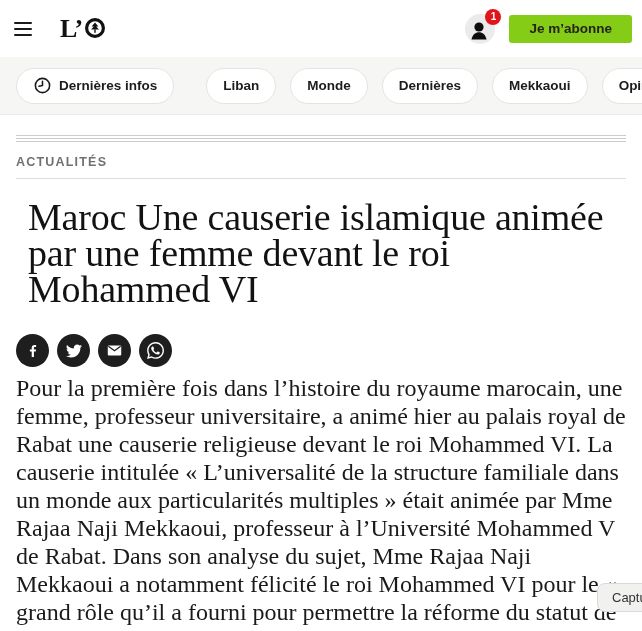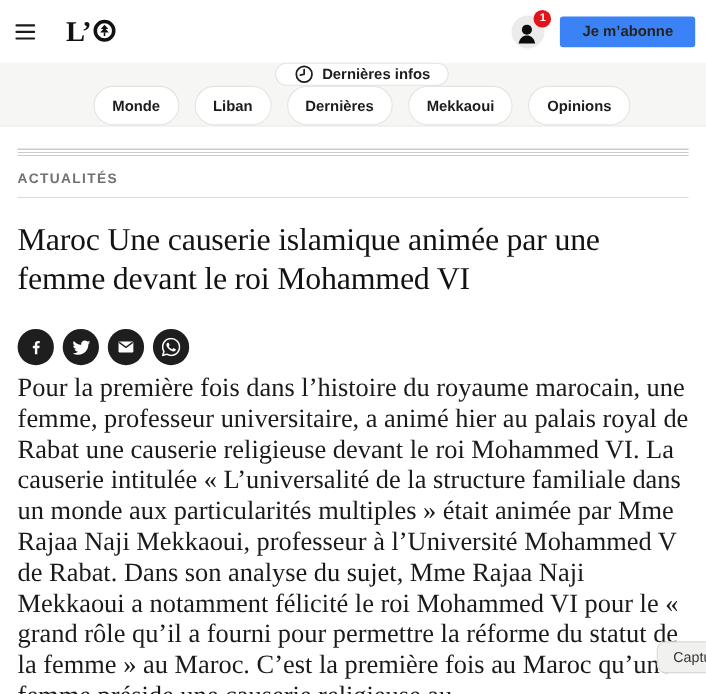--- a/index.html
+++ b/index.html
@@ -19,44 +19,44 @@
   .logo{ display:flex; align-items:baseline; margin-left:16px; cursor:pointer;
     font-family:"Liberation Serif", serif; font-weight:700; font-size:26px;
     letter-spacing:-0.5px; color:#111; white-space:nowrap; }
   .logo .o-icon{ position:relative; top:2px; margin:0 1px; }
   .header-right{ margin-left:auto; display:flex; align-items:center; gap:14px; }
   .avatar{ position:relative; width:30px; height:30px; border-radius:50%;
     background:#ebebeb; border:0; cursor:pointer; }
   .badge{ position:absolute; top:-5px; right:-6px; width:16px; height:16px;
     border-radius:50%; background:#e1141c; color:#fff; font-size:10px; font-weight:700;
     display:flex; align-items:center; justify-content:center; }
-  .subscribe{ height:28px; padding:0 20px; background:#3b82f6; border:0; border-radius:3px;
+  .subscribe{ height:28px; padding:0 20px; background:#84cc16; border:0; border-radius:3px;
     font-family:"Liberation Sans", sans-serif; font-weight:700; font-size:13.5px; color:#26231e;
     cursor:pointer; }
   
   .nav{ height:58px; background:#f6f6f4; border-bottom:1px solid #ebebe9;
-    display:flex; align-items:center; padding-left:16px;flex-direction:column; }
+    display:flex; align-items:center; padding-left:16px; }
   .pill{
     display:inline-flex; align-items:center; gap:7px; height:36px; padding:0 16px;
     background:#fff; border:1px solid #e4e4e1; border-radius:999px;
     font-family:"Liberation Sans", sans-serif; font-size:13.5px; font-weight:700; color:#1c1c1c;
     cursor:pointer; white-space:nowrap;
   }
   .nav .vdiv{ width:1px; height:58px; background:#d9d9d7; margin:0 16px; }
   .nav .cats{ display:flex; gap:14px; }
   .clock{ flex:0 0 auto; }
   
   .main{ padding:0 16px; }
   .triple-rule{ margin-top:20px; height:7px;
     background:repeating-linear-gradient(to bottom,#cbcbcb 0,#cbcbcb 1px,transparent 1px,transparent 3px); }
   .section-label{ display:inline-block; margin-top:13px; font-size:12.5px; font-weight:700;
     letter-spacing:1.2px; color:#717171; cursor:pointer; }
   .thin-rule{ border:0; border-top:1px solid #dcdcda; margin-top:8px; }
   .title{ margin-top:20px; font-family:"Liberation Serif", serif; font-weight:500;
-    font-size:29px; line-height:36px; color:#121212; letter-spacing:-0.2px; }
+    font-size:38px; line-height:36px; color:#121212; letter-spacing:-0.2px;margin-left:12px; }
   .date{ margin-top:22px; font-size:12.5px; color:#7d7d7d; }
   .share{ margin-top:27px; display:flex; gap:8px; }
   .share-btn{ width:33px; height:33px; border-radius:50%; background:#1e1e1e; border:0;
     display:flex; align-items:center; justify-content:center; cursor:pointer; }
   .body-text{ margin-top:7px; max-width:612px; font-family:"Liberation Serif", serif;
     font-size:24px; line-height:28px; color:#1a1a1a; }
   
   .capture{ position:absolute; left:597px; top:583px; padding:6px 14px;
     background:#f1f1ef; border:1px solid #d9d9d8; border-radius:8px;
     font-size:13px; color:#333; white-space:nowrap; cursor:pointer; }
@@ -101,22 +101,22 @@
       <svg class="clock" width="19" height="19" viewBox="0 0 24 24" fill="none" stroke="#1a1a1a" stroke-width="2" stroke-linecap="round">
         <circle cx="12" cy="12" r="9"></circle>
         <path d="M12 12V6.8 M12 12l-4.4 1"></path>
       </svg>
       <span>Dernières infos</span>
     </button>
 
     <span class="vdiv"></span>
 
     <div class="cats">
+      <button class="pill">Liban</button>
       <button class="pill">Monde</button>
-      <button class="pill">Liban</button>
       <button class="pill">Dernières</button>
       <button class="pill">Mekkaoui</button>
       <button class="pill">Opinions</button>
     </div>
   </nav>
 
   <main class="main">
     <div class="triple-rule"></div>
 
     <span class="section-label">ACTUALITÉS</span>

